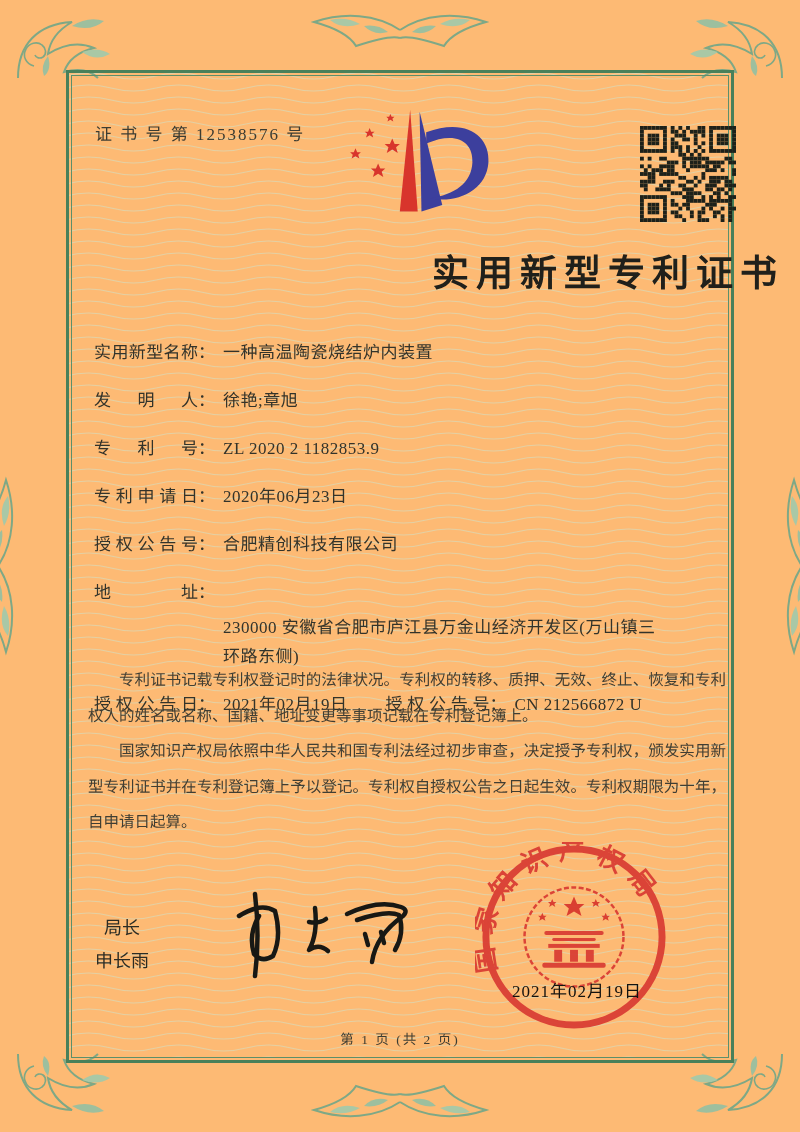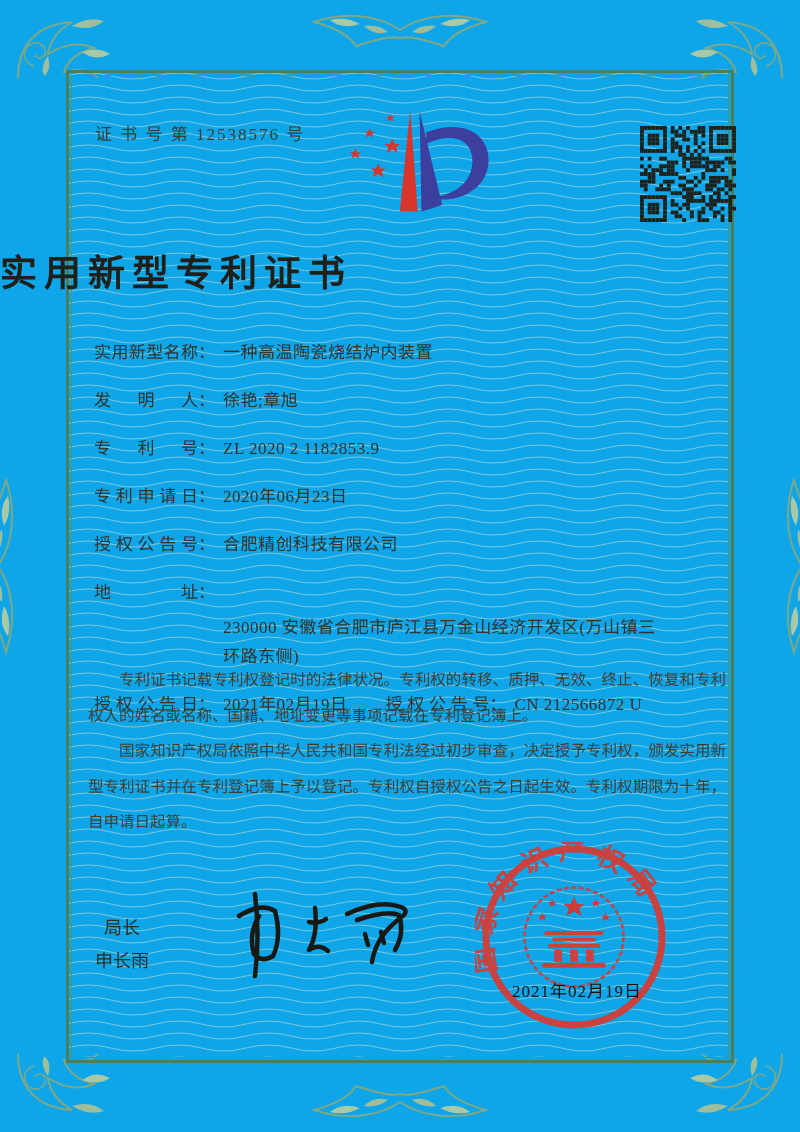--- a/index.html
+++ b/index.html
@@ -1,18 +1,18 @@
 <!DOCTYPE html>
 <html lang="zh-CN"><head>
 <meta charset="utf-8">
 <style>
   html,body{margin:0;padding:0;background:#e8e8e8;}
   .page{
     position:relative;width:800px;height:1132px;margin:0 auto;
-    background:#0ea5e9;overflow:hidden;
+    background:#fdba74;overflow:hidden;
     font-family:"Liberation Serif","DejaVu Serif",serif;
     color:#33332a;
   }
   svg{display:block;}
   .deco,.waves{position:absolute;pointer-events:none;}
   .deco{left:0;top:0;z-index:1;}
   .waves{left:66px;top:70px;z-index:0;opacity:.55;}
   .frame{
     position:absolute;left:66px;top:70px;width:662px;height:987px;
     border:3px solid #49805a;z-index:2;pointer-events:none;
@@ -21,21 +21,21 @@
     content:"";position:absolute;left:2px;top:2px;right:2px;bottom:2px;
     border:1px solid #5d8f6a;
   }
   .content{position:absolute;left:0;top:0;width:800px;height:1132px;z-index:3;}
 
   .cert-no{position:absolute;left:95px;top:120px;font-size:17px;letter-spacing:2px;color:#3c3c32;}
   .logo{position:absolute;left:328px;top:104px;}
   .qr{position:absolute;left:640px;top:126px;}
 
   .title{
-    position:absolute;left:0;top:243px;width:784px;text-align:left;
+    position:absolute;left:0;top:243px;width:784px;text-align:right;
     font-size:37px;font-weight:700;letter-spacing:7px;color:#20201b;
   }
 
   .fields{position:absolute;left:94px;top:338px;width:636px;font-size:17px;}
   .frow{margin-bottom:19px;line-height:29px;white-space:nowrap;}
   .flabel{
     display:inline-block;width:104px;text-align:justify;text-align-last:justify;
     vertical-align:top;
   }
   .colon{display:inline-block;vertical-align:top;margin-right:8px;}
@@ -524,15 +524,16 @@
         <rect x="78" y="97" width="44" height="3" rx="1.5"></rect>
         <rect x="74" y="103" width="52" height="4"></rect>
         <rect x="80" y="109" width="8" height="12"></rect>
         <rect x="96" y="109" width="8" height="12"></rect>
         <rect x="112" y="109" width="8" height="12"></rect>
         <rect x="68" y="122" width="64" height="5" rx="2"></rect>
       </g>
     </svg>
     <div class="seal-date">2021年02月19日</div>
 
+    <div class="page-no">第 1 页 (共 2 页)</div>
 
   </div>
 </div>
 
 </body></html>

